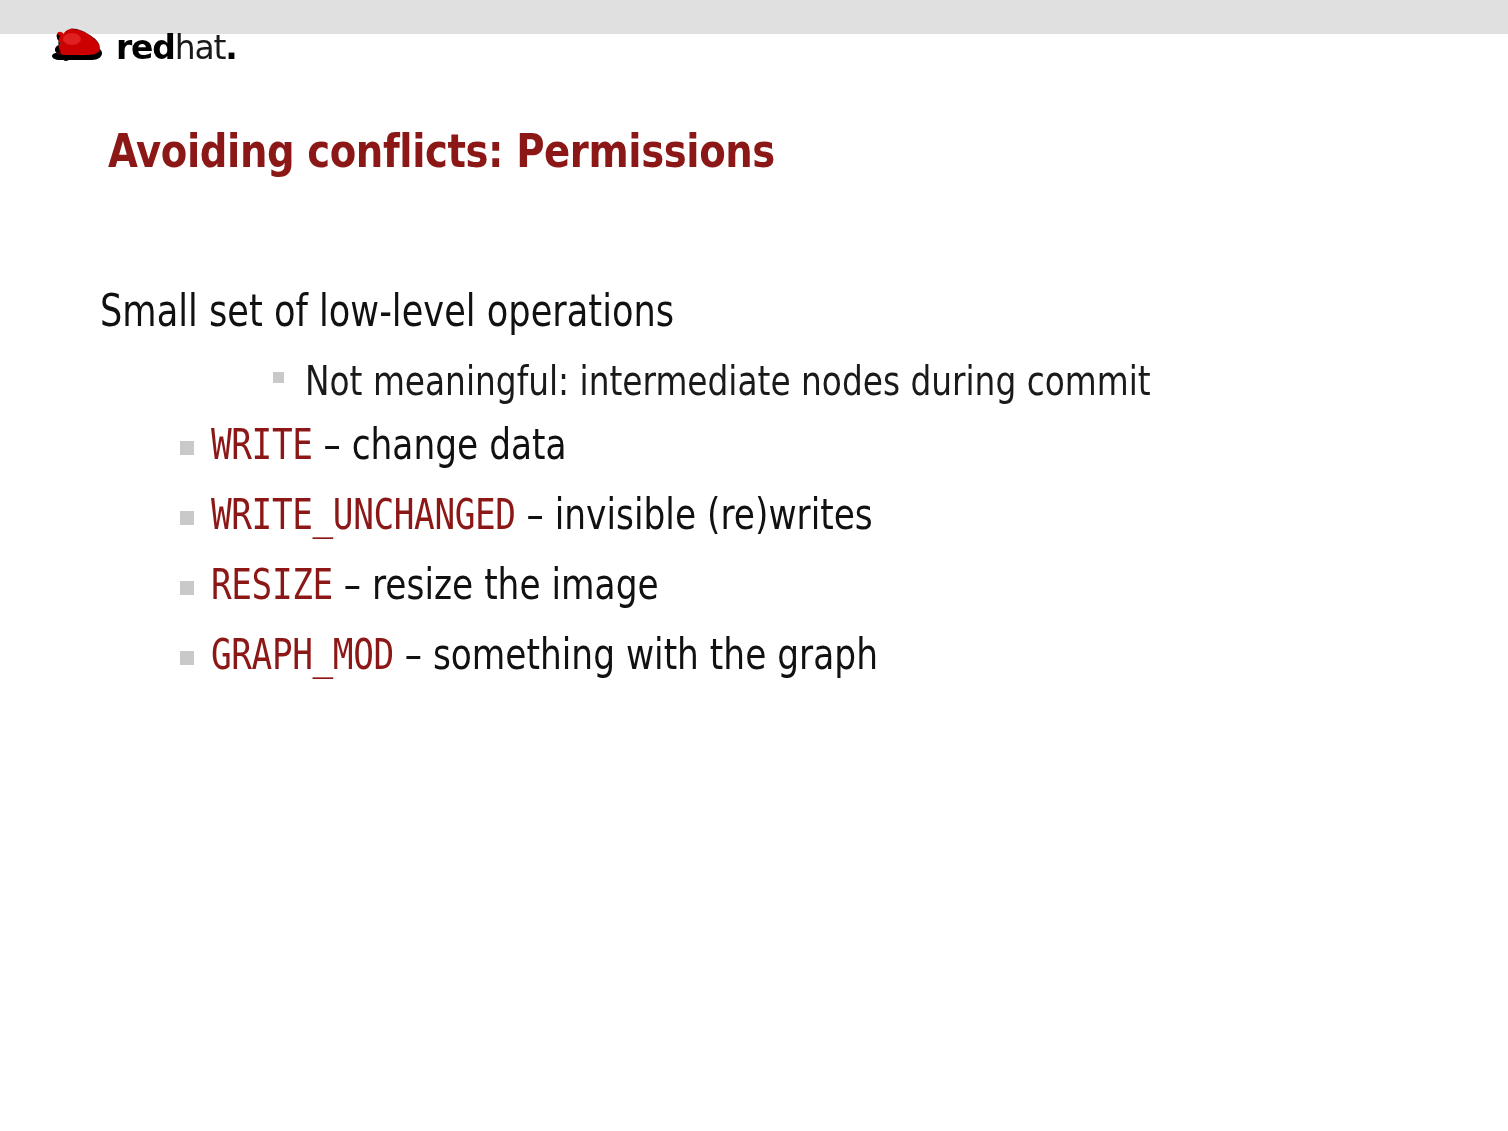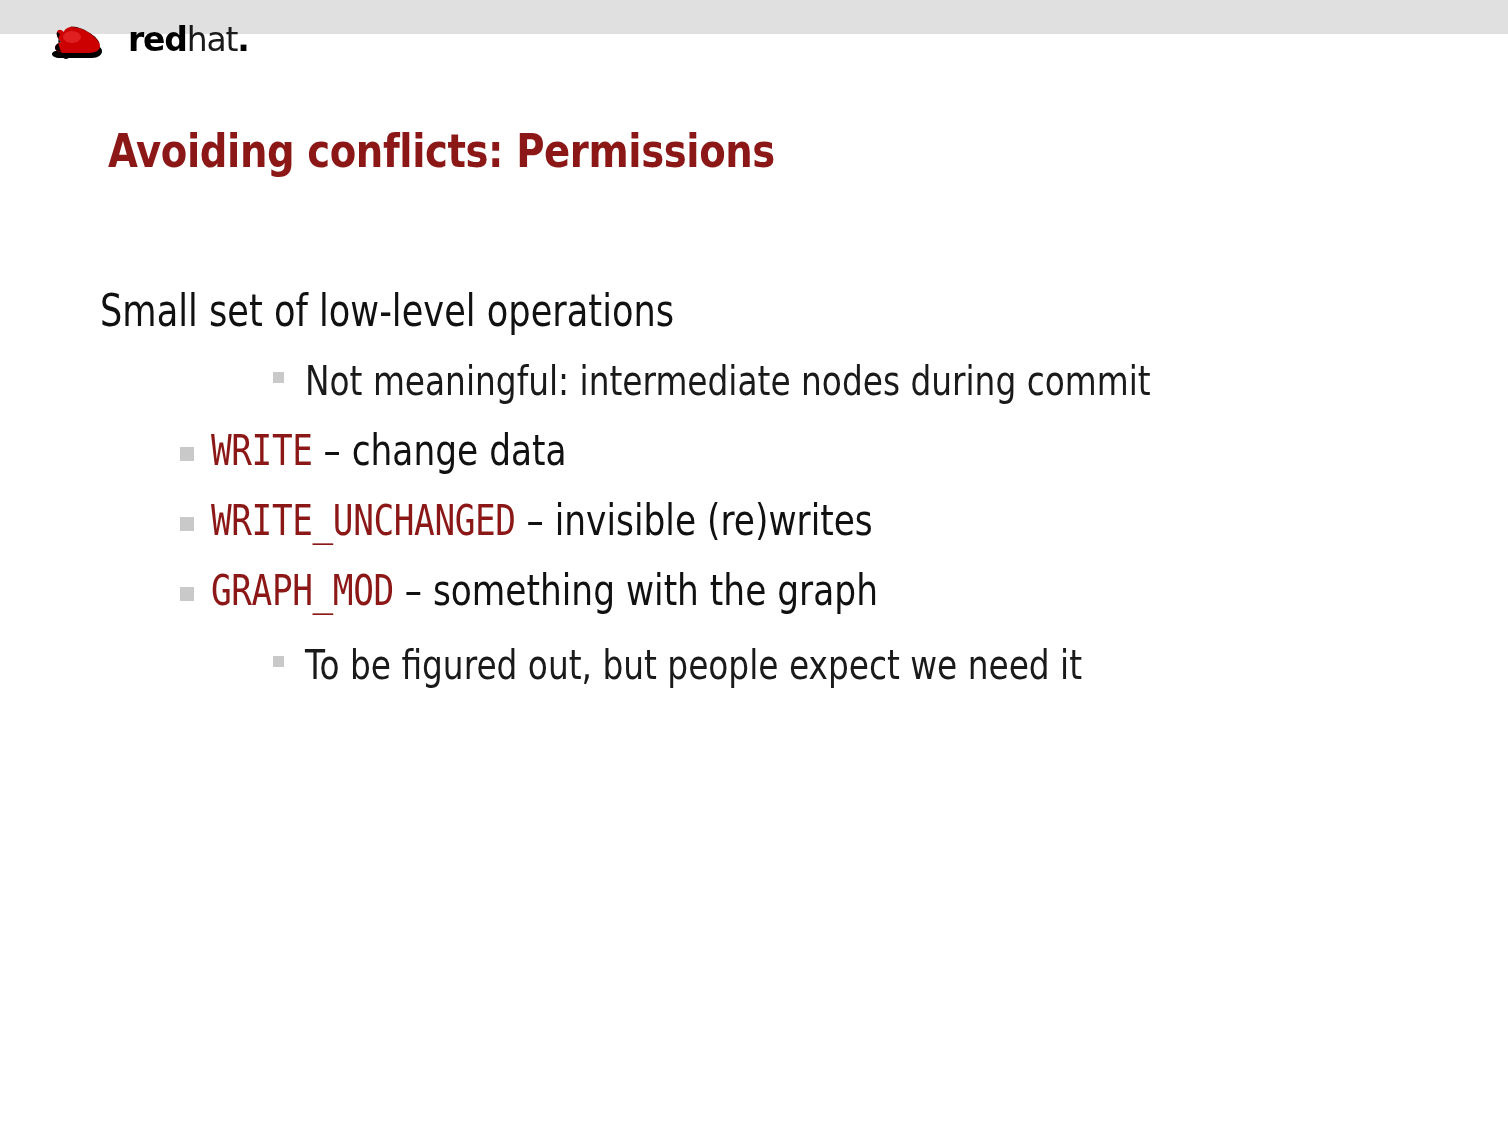--- a/index.html
+++ b/index.html
@@ -25,22 +25,22 @@
     background: #e0e0e0;
   }
 
   
   .logo {
     position: absolute;
     left: 48px;
     top: 20px;
     height: 48px;
     display: flex;
-    align-items: flex-start;
-    gap: 18px;
+    align-items: center;
+    gap: 6px;
   }
   .logo-mark {
     width: 62px;
     height: 44px;
     position: relative;
     flex: none;
   }
   .logo-wordmark {
     font-family: "DejaVu Sans", sans-serif;
     font-size: 33px;
@@ -162,21 +162,21 @@
     font-family: "DejaVu Sans Mono", monospace;
     color: #8c1717;
     letter-spacing: -0.5px;
   }
   .dash {
     color: #111111;
   }
 
   .sp-top-1 { margin-top: 22px; }
   .sp-top-2 { margin-top: 30px; }
-  .sp-top-3 { margin-top: 22px; }
+  .sp-top-3 { margin-top: 16px; }
   .sp-top-4 { margin-top: 22px; }
 </style>
 </head>
 <body>
 
 <div class="banner"></div>
 
 <div class="logo">
   <span class="logo-mark">
     <svg viewBox="0 0 62 44" width="62" height="44" aria-hidden="true">
@@ -209,24 +209,24 @@
     <span class="bullet"></span>
     <span class="lvl2-text"><span class="code">WRITE</span><span class="dash"> – </span><span class="dash">change data</span></span>
   </div>
 
   <div class="lvl2 lvl2-row">
     <span class="bullet"></span>
     <span class="lvl2-text"><span class="code">WRITE_UNCHANGED</span><span class="dash"> – </span><span class="dash">invisible (re)writes</span></span>
   </div>
 
 
+  <div class="lvl2 lvl2-row sp-top-3">
+    <span class="bullet"></span>
+    <span class="lvl2-text"><span class="code">RESIZE</span><span class="dash"> – </span><span class="dash">resize the image</span></span>
+  </div>
 
   <div class="lvl2 lvl2-row">
     <span class="bullet"></span>
     <span class="lvl2-text"><span class="code">GRAPH_MOD</span><span class="dash"> – </span><span class="dash">something with the graph</span></span>
   </div>
 
-  <div class="lvl3 sp-top-4">
-    <span class="bullet"></span>
-    <span class="lvl3-text nowrap">To be figured out, but people expect we need it</span>
-  </div>
 
 </div>
 
 </body></html>

